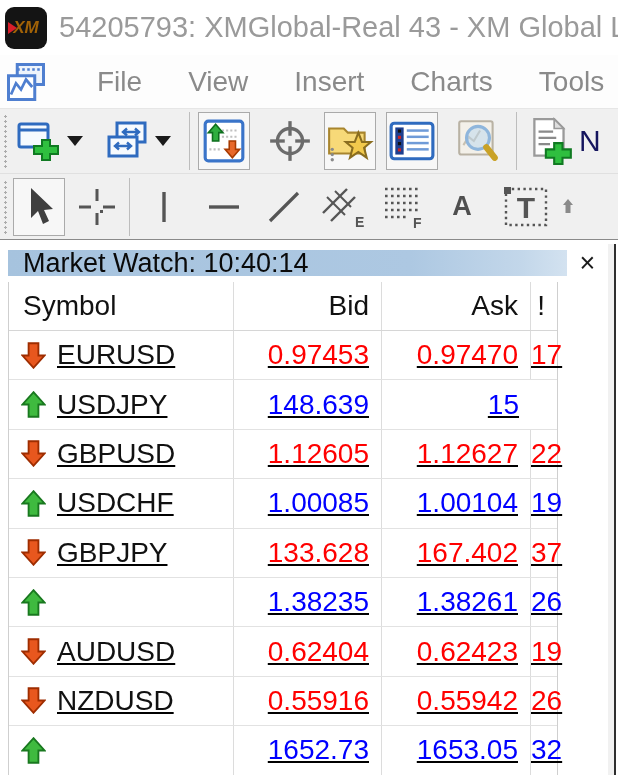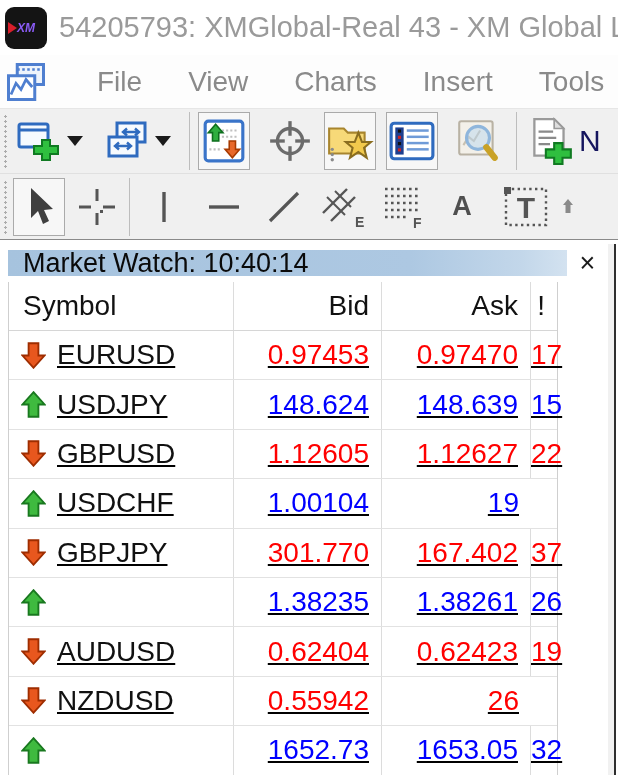--- a/index.html
+++ b/index.html
@@ -5,21 +5,21 @@
   * { margin:0; padding:0; box-sizing:border-box; }
   html,body { width:618px; height:775px; overflow:hidden; background:#fff;
     font-family:"Liberation Sans", sans-serif; }
 
   
   .titlebar { height:55px; display:flex; align-items:center; padding-left:5px; background:#fff; }
   .xm-logo { width:42px; height:42px; background:#141414; border-radius:9px; position:relative;
     display:flex; align-items:center; justify-content:center; flex:0 0 auto; }
   .xm-logo .tri { position:absolute; left:3px; top:15px; width:0; height:0;
     border-left:9px solid #d81e2a; border-top:6px solid transparent; border-bottom:6px solid transparent; }
-  .xm-logo .xm-txt { color:#8b5cf6; font-weight:bold; font-style:italic; font-size:12px; letter-spacing:0; }
+  .xm-logo .xm-txt { color:#a16207; font-weight:bold; font-style:italic; font-size:17px; letter-spacing:0; }
   .win-title { color:#9a9a9a; font-size:29px; margin-left:12px; white-space:nowrap; overflow:hidden; }
 
   
   .menubar { height:53px; display:flex; align-items:center; background:#fdfdfd; padding-left:6px; }
   .menu-chart-icon { width:40px; height:40px; margin-right:28px; flex:0 0 auto; }
   .menu-item { color:#8a8a8a; font-size:28px; margin:0 23px; cursor:default; }
 
   
   .toolbar { background:#f0f0f0; display:flex; align-items:center; }
   .toolbar-1 { height:65px; border-top:1px solid #e6e6e6; }
@@ -86,22 +86,22 @@
 
 <div class="menubar">
   <svg class="menu-chart-icon" viewBox="0 0 32 32">
     <rect x="9" y="2" width="21" height="16" fill="#eef4fc" stroke="#4f7fd0" stroke-width="2.4"></rect>
     <line x1="9" y1="6" x2="30" y2="6" stroke="#4f7fd0" stroke-width="2" stroke-dasharray="2 2"></line>
     <rect x="2" y="11" width="21" height="19" fill="#ffffff" stroke="#4f7fd0" stroke-width="2.4"></rect>
     <polyline points="4,26 8,17 12,22 16,14 21,20" fill="none" stroke="#4f7fd0" stroke-width="2.2"></polyline>
   </svg>
   <span class="menu-item">File</span>
   <span class="menu-item">View</span>
+  <span class="menu-item">Insert</span>
   <span class="menu-item">Charts</span>
-  <span class="menu-item">Insert</span>
   <span class="menu-item">Tools</span>
 </div>
 
 <div class="toolbar toolbar-1">
   <div class="grip"></div>
 
   <div class="tb-btn">
     <svg width="46" height="44" viewBox="0 0 44 44">
       <rect x="2" y="5" width="29" height="23" rx="2" fill="#f6fafe" stroke="#2f6bbf" stroke-width="3"></rect>
       <line x1="2" y1="11" x2="31" y2="11" stroke="#2f6bbf" stroke-width="3"></line>
@@ -305,21 +305,20 @@
         </div>
 
         <div class="mw-row up">
           <div class="cell-symbol">
             <svg class="arrow arrow-up" viewBox="0 0 20 22">
               <polygon points="10,1 19,11 14,11 14,21 6,21 6,11 1,11" fill="#3fba3f" stroke="#19781f" stroke-width="1.5"></polygon>
             </svg>
 
             <span>USDJPY</span>
           </div>
-          <div class="cell-num">148.624</div>
           <div class="cell-num">148.639</div>
           <div class="cell-num">15</div>
         </div>
 
         <div class="mw-row down">
           <div class="cell-symbol">
 
             <svg class="arrow arrow-down" viewBox="0 0 20 22">
               <polygon points="6,1 14,1 14,11 19,11 10,21 1,11 6,11" fill="#e8571e" stroke="#9e2d00" stroke-width="1.5"></polygon>
             </svg>
@@ -331,33 +330,34 @@
         </div>
 
         <div class="mw-row up">
           <div class="cell-symbol">
             <svg class="arrow arrow-up" viewBox="0 0 20 22">
               <polygon points="10,1 19,11 14,11 14,21 6,21 6,11 1,11" fill="#3fba3f" stroke="#19781f" stroke-width="1.5"></polygon>
             </svg>
 
             <span>USDCHF</span>
           </div>
+          <div class="cell-num">1.00085</div>
           <div class="cell-num">1.00104</div>
           <div class="cell-num">19</div>
         </div>
 
         <div class="mw-row down">
           <div class="cell-symbol">
 
             <svg class="arrow arrow-down" viewBox="0 0 20 22">
               <polygon points="6,1 14,1 14,11 19,11 10,21 1,11 6,11" fill="#e8571e" stroke="#9e2d00" stroke-width="1.5"></polygon>
             </svg>
             <span>GBPJPY</span>
           </div>
-          <div class="cell-num">301.770</div>
+          <div class="cell-num">133.628</div>
           <div class="cell-num">167.402</div>
           <div class="cell-num">37</div>
         </div>
 
         <div class="mw-row up">
           <div class="cell-symbol">
             <svg class="arrow arrow-up" viewBox="0 0 20 22">
               <polygon points="10,1 19,11 14,11 14,21 6,21 6,11 1,11" fill="#3fba3f" stroke="#19781f" stroke-width="1.5"></polygon>
             </svg>
 
@@ -381,20 +381,21 @@
         </div>
 
         <div class="mw-row down">
           <div class="cell-symbol">
 
             <svg class="arrow arrow-down" viewBox="0 0 20 22">
               <polygon points="6,1 14,1 14,11 19,11 10,21 1,11 6,11" fill="#e8571e" stroke="#9e2d00" stroke-width="1.5"></polygon>
             </svg>
             <span>NZDUSD</span>
           </div>
+          <div class="cell-num">0.55916</div>
           <div class="cell-num">0.55942</div>
           <div class="cell-num">26</div>
         </div>
 
         <div class="mw-row up">
           <div class="cell-symbol">
             <svg class="arrow arrow-up" viewBox="0 0 20 22">
               <polygon points="10,1 19,11 14,11 14,21 6,21 6,11 1,11" fill="#3fba3f" stroke="#19781f" stroke-width="1.5"></polygon>
             </svg>
 

